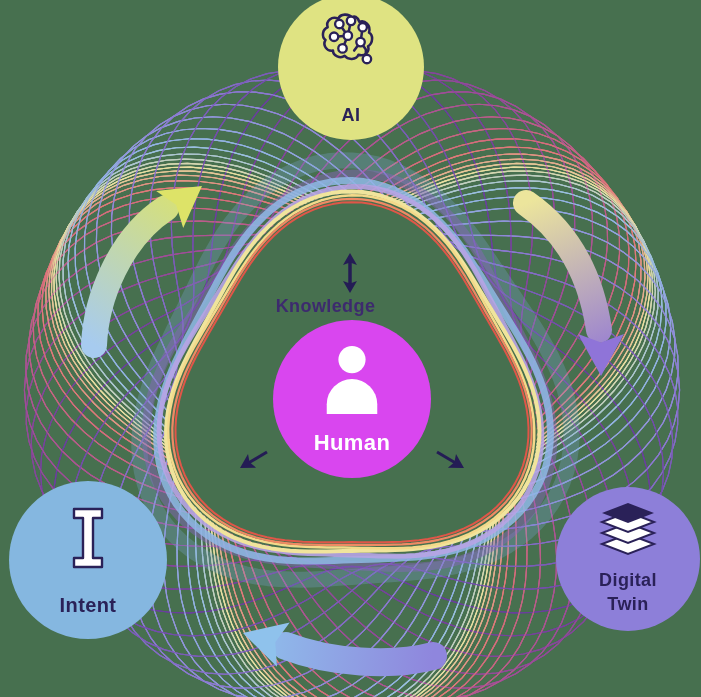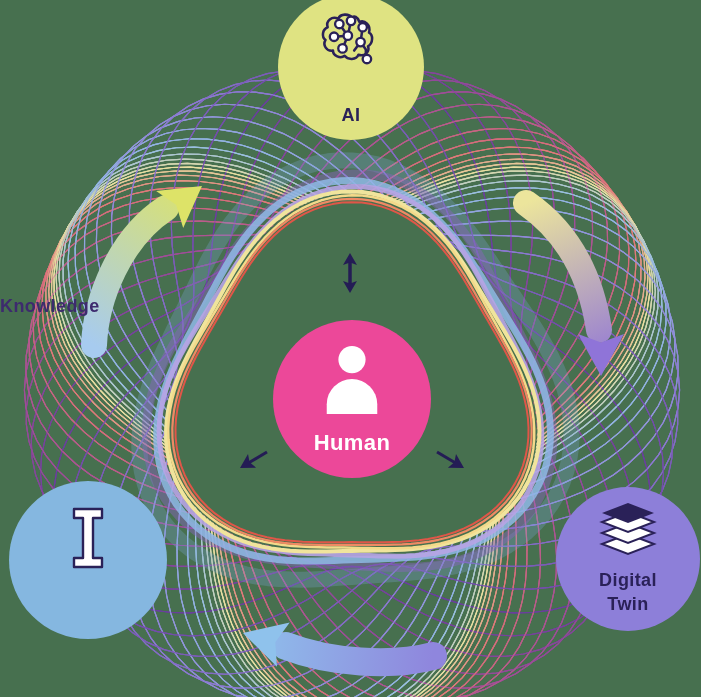--- a/index.html
+++ b/index.html
@@ -15,21 +15,21 @@
   .node-ai .icon{top:16px;width:70px;height:62px;}
   .node-human .icon{top:22px;width:68px;height:74px;}
   .node-intent .icon{top:25px;width:42px;height:64px;}
   .node-dt .icon{top:13px;width:60px;height:56px;}
   .node-label{position:absolute;left:0;right:0;font-weight:600;letter-spacing:.4px;}
   .node-ai .node-label{bottom:14px;font-size:18px;}
   .node-human .node-label{bottom:22px;font-size:22px;}
   .node-intent .node-label{bottom:22px;font-size:20px;}
   .node-dt .node-label{bottom:15px;font-size:18px;line-height:1.3;
         width:90px;left:50%;transform:translateX(-50%);}
-  .knowledge{position:absolute;left:0;top:296px;width:651px;
+  .knowledge{position:absolute;left:0;top:296px;width:651px;text-align:center;
         font-size:18px;font-weight:700;letter-spacing:.4px;}
   .node-dot{fill:#ffffff;}
   .outline{fill:none;stroke:currentColor;stroke-width:2.4;stroke-linejoin:round;stroke-linecap:round;}
 </style>
 </head>
 <body style="background: rgb(71, 112, 79);">
 
 <div class="stage">
 
   <svg id="guilloche" viewBox="0 0 701 697">
@@ -160,32 +160,33 @@
       <circle class="node-dot" cx="44" cy="16" r="4" stroke="currentColor" stroke-width="2.2"></circle>
       <circle class="node-dot" cx="17" cy="25" r="4" stroke="currentColor" stroke-width="2.2"></circle>
       <circle class="node-dot" cx="30" cy="24" r="4" stroke="currentColor" stroke-width="2.2"></circle>
       <circle class="node-dot" cx="42" cy="30" r="4" stroke="currentColor" stroke-width="2.2"></circle>
       <circle class="node-dot" cx="25" cy="36" r="4" stroke="currentColor" stroke-width="2.2"></circle>
       <circle class="node-dot" cx="48" cy="46" r="4" stroke="currentColor" stroke-width="2.2"></circle>
     </svg>
     <div class="node-label">AI</div>
   </div>
 
-  <div class="node node-human" style="background: #ec4899; color: rgb(255, 255, 255);">
+  <div class="node node-human" style="background: #d946ef; color: rgb(255, 255, 255);">
     <svg class="icon" viewBox="0 0 70 76">
       <circle cx="35" cy="18" r="14" fill="currentColor"></circle>
       <path d="M9,74 v-10 a26,26 0 0 1 52,0 v10 z" fill="currentColor"></path>
     </svg>
     <div class="node-label">Human</div>
   </div>
 
   <div class="node node-intent" style="background: rgb(133, 183, 224); color: rgb(42, 33, 88);">
     <svg class="icon" viewBox="0 0 40 64">
       <path d="M6,3 h28 v9 h-9 v40 h9 v9 H6 v-9 h9 V12 H6 Z" fill="#ffffff" stroke="currentColor" stroke-width="2.4" stroke-linejoin="round"></path>
     </svg>
+    <div class="node-label">Intent</div>
   </div>
 
   <div class="node node-dt" style="background: rgb(141, 127, 217); color: rgb(42, 33, 88);">
     <svg class="icon" viewBox="0 0 60 56">
       <path d="M30,35 L56,45 L30,55 L4,45 Z" fill="#ffffff" stroke="currentColor" stroke-width="2" transform="translate(0,-1)"></path>
       <path d="M30,25 L56,35 L30,45 L4,35 Z" fill="#ffffff" stroke="currentColor" stroke-width="2" transform="translate(0,-2)"></path>
       <path d="M30,15 L56,25 L30,35 L4,25 Z" fill="#ffffff" stroke="currentColor" stroke-width="2" transform="translate(0,-3)"></path>
       <path d="M30,3 L56,13 L30,23 L4,13 Z" fill="currentColor"></path>
     </svg>
     <div class="node-label">Digital Twin</div>

